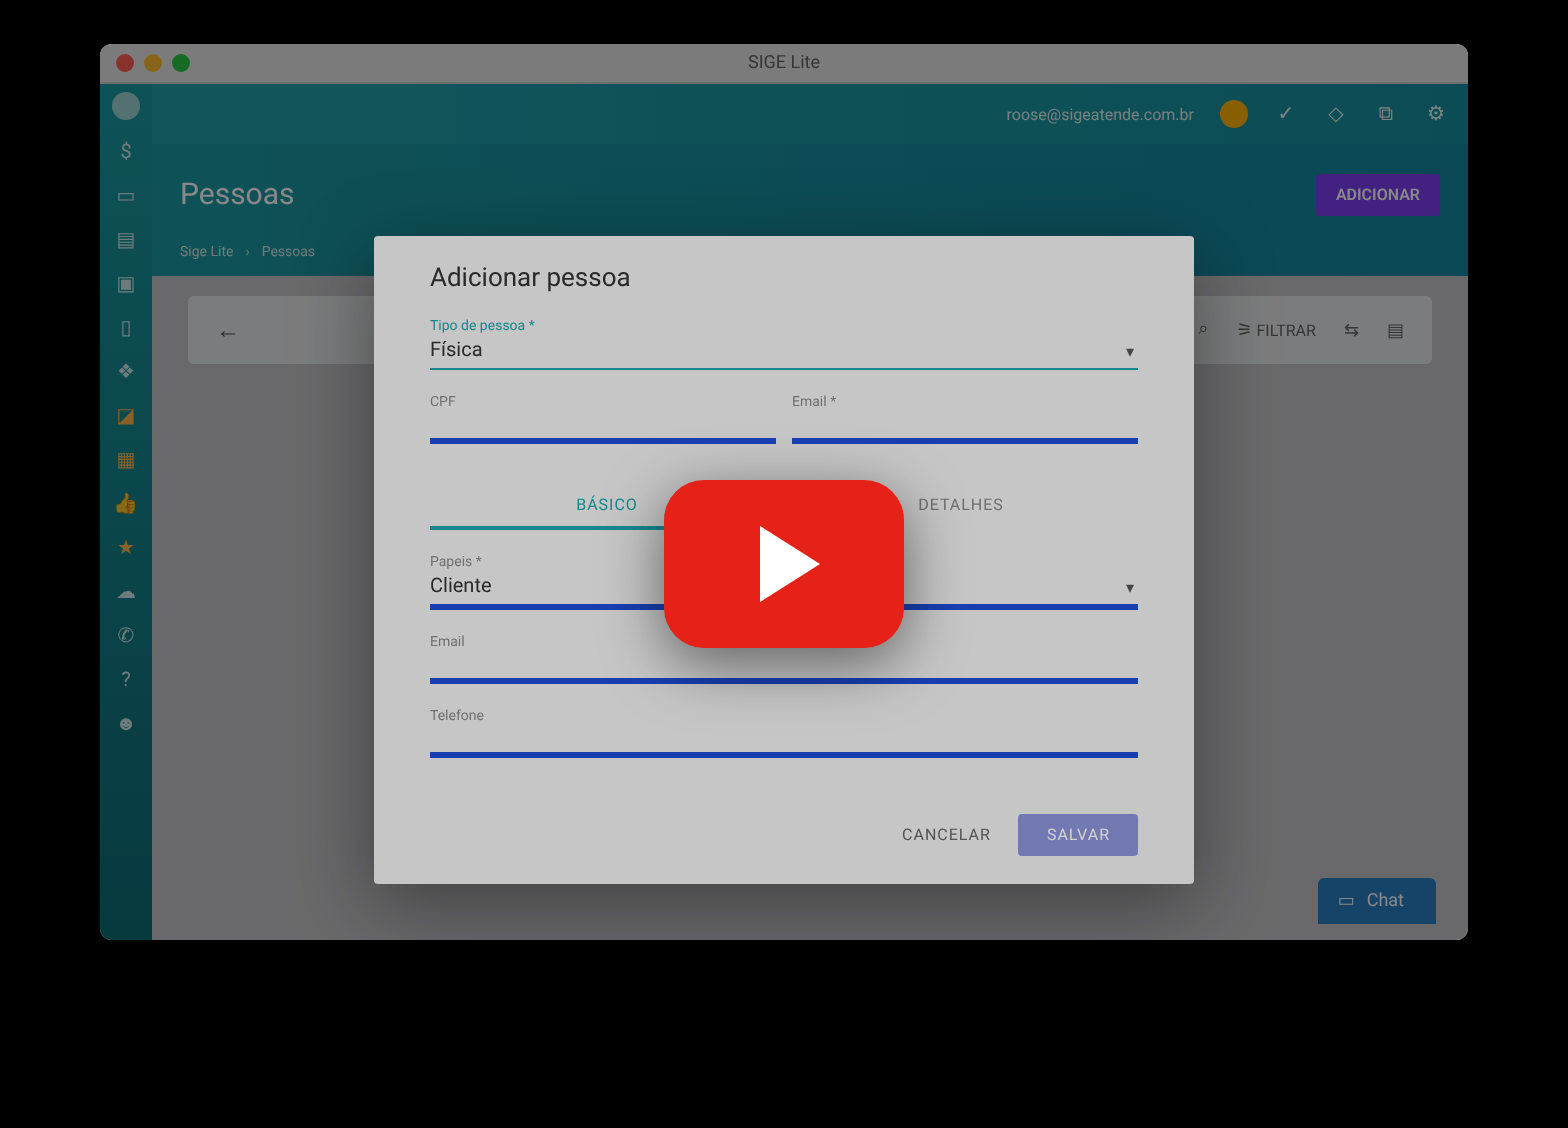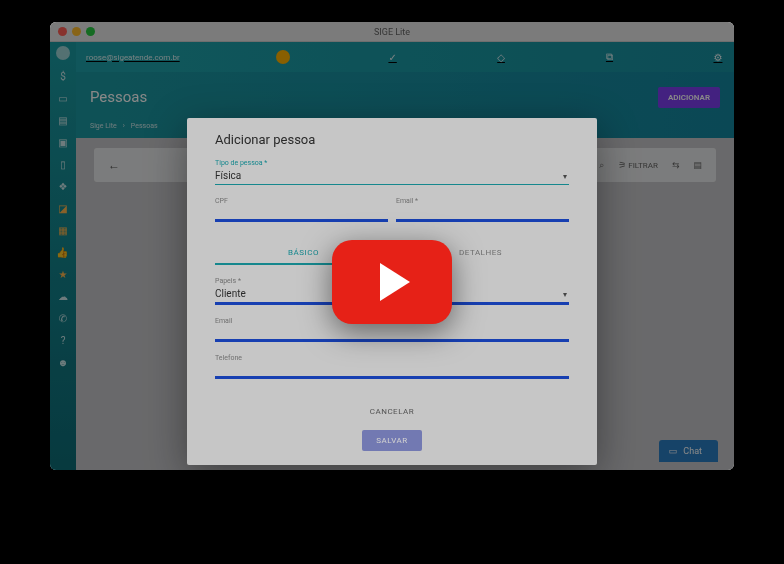--- a/index.html
+++ b/index.html
@@ -11,21 +11,21 @@
 .tl.red { background: #ff5f57; }
 .tl.yellow { background: #ffbd2e; }
 .tl.green { background: #28ca42; }
 .mac-title { position: absolute; left: 0; right: 0; text-align: center; font-size: 9px; color: #666; }
 .app { position: absolute; top: 20px; left: 0; right: 0; bottom: 0; display: flex; }
 .sidebar { width: 26px; background: linear-gradient(180deg, #1b9ca3 0%, #0e6d78 100%); display: flex; flex-direction: column; align-items: center; padding-top: 4px; gap: 10px; }
 .sb-ic { width: 12px; height: 12px; display: flex; align-items: center; justify-content: center; color: #cfe9eb; font-size: 10px; }
 .sb-ic.avatar { width: 14px; height: 14px; border-radius: 50%; background: #9fd4d8; }
 .sb-ic.active { color: #ffb74d; }
 .main { flex: 1; display: flex; flex-direction: column; position: relative; }
-.topbar { height: 30px; background: linear-gradient(90deg, #20a4ac 0%, #1891a0 100%); display: flex; align-items: center; justify-content: space-between; padding: 0 10px; gap: 24px; text-decoration: underline; }
+.topbar { height: 30px; background: linear-gradient(90deg, #20a4ac 0%, #1891a0 100%); display: flex; align-items: center; justify-content: flex-end; padding: 0 10px; gap: 13px; }
 .top-email { font-size: 8px; color: #e0f3f4; }
 .top-badge { width: 14px; height: 14px; border-radius: 50%; background: #ffb300; }
 .top-ic { width: 12px; height: 12px; color: #e8f6f7; font-size: 10px; display: flex; align-items: center; justify-content: center; }
 .pagehead { height: 50px; background: linear-gradient(90deg, #1d99a1 0%, #1587a0 100%); display: flex; align-items: center; justify-content: space-between; padding: 0 14px; }
 .page-title { color: #fff; font-size: 15px; font-weight: 400; }
 .btn-add { background: #7e3ff2; color: #fff; font-size: 8px; font-weight: 600; padding: 6px 10px; border-radius: 2px; }
 .breadcrumb { height: 16px; background: linear-gradient(90deg, #1d99a1 0%, #1587a0 100%); padding: 0 14px; display: flex; align-items: flex-start; gap: 6px; font-size: 7px; color: #cfe9eb; }
 .content { flex: 1; background: #c6c7c9; padding: 10px 18px; position: relative; }
 .card { background: #e9eaeb; border-radius: 3px; padding: 10px 14px; display: flex; align-items: center; justify-content: space-between; height: 34px; }
 .back-arr { font-size: 12px; color: #555; }
@@ -38,21 +38,21 @@
 .field-label { font-size: 7px; color: #888; display: block; margin-bottom: 1px; }
 .field-label.accent { color: #1aa5ad; }
 .field-value { font-size: 10px; color: #333; padding: 2px 0 3px; border-bottom: 3px solid #1d4ed8; position: relative; min-height: 16px; }
 .field-value.accent { border-bottom: 1px solid #1aa5ad; }
 .dropdown-caret { position: absolute; right: 2px; top: 50%; transform: translateY(-50%); font-size: 8px; color: #555; }
 .row2 { display: flex; gap: 8px; }
 .row2 .field { flex: 1; }
 .tabs { display: flex; margin: 8px 0 12px; justify-content: flex-end; }
 .tab { flex: 1; text-align: center; font-size: 8px; padding: 6px 0; color: #888; letter-spacing: 0.5px; }
 .tab.active { color: #1aa5ad; border-bottom: 2px solid #1aa5ad; }
-.modal-actions { display: flex; justify-content: flex-end; gap: 14px; margin-top: 28px; align-items: center; flex-direction: column; }
+.modal-actions { display: flex; justify-content: flex-end; gap: 14px; margin-top: 28px; align-items: center; }
 .btn-cancel { font-size: 8px; color: #666; letter-spacing: 0.5px; }
 .btn-save { background: #8c94d9; color: #fff; font-size: 8px; padding: 6px 14px; border-radius: 2px; letter-spacing: 0.5px; }
 .chat-btn { position: absolute; right: 16px; bottom: 8px; background: #2b7fc3; color: #fff; font-size: 9px; padding: 6px 16px 6px 10px; border-radius: 3px 3px 0 0; display: flex; align-items: center; gap: 6px; }
 .play-overlay { position: absolute; left: 50%; top: 50%; transform: translate(-50%,-50%); width: 120px; height: 84px; background: #e62117; border-radius: 20px; display: flex; align-items: center; justify-content: center; box-shadow: 0 8px 30px rgba(0,0,0,0.5); }
 .play-triangle { width: 0; height: 0; border-left: 30px solid #fff; border-top: 19px solid transparent; border-bottom: 19px solid transparent; margin-left: 6px; }
 .dim-overlay { position: absolute; inset: 0; background: rgba(0,0,0,0.18); pointer-events: none; }
 </style>
 </head>
 <body>
 

